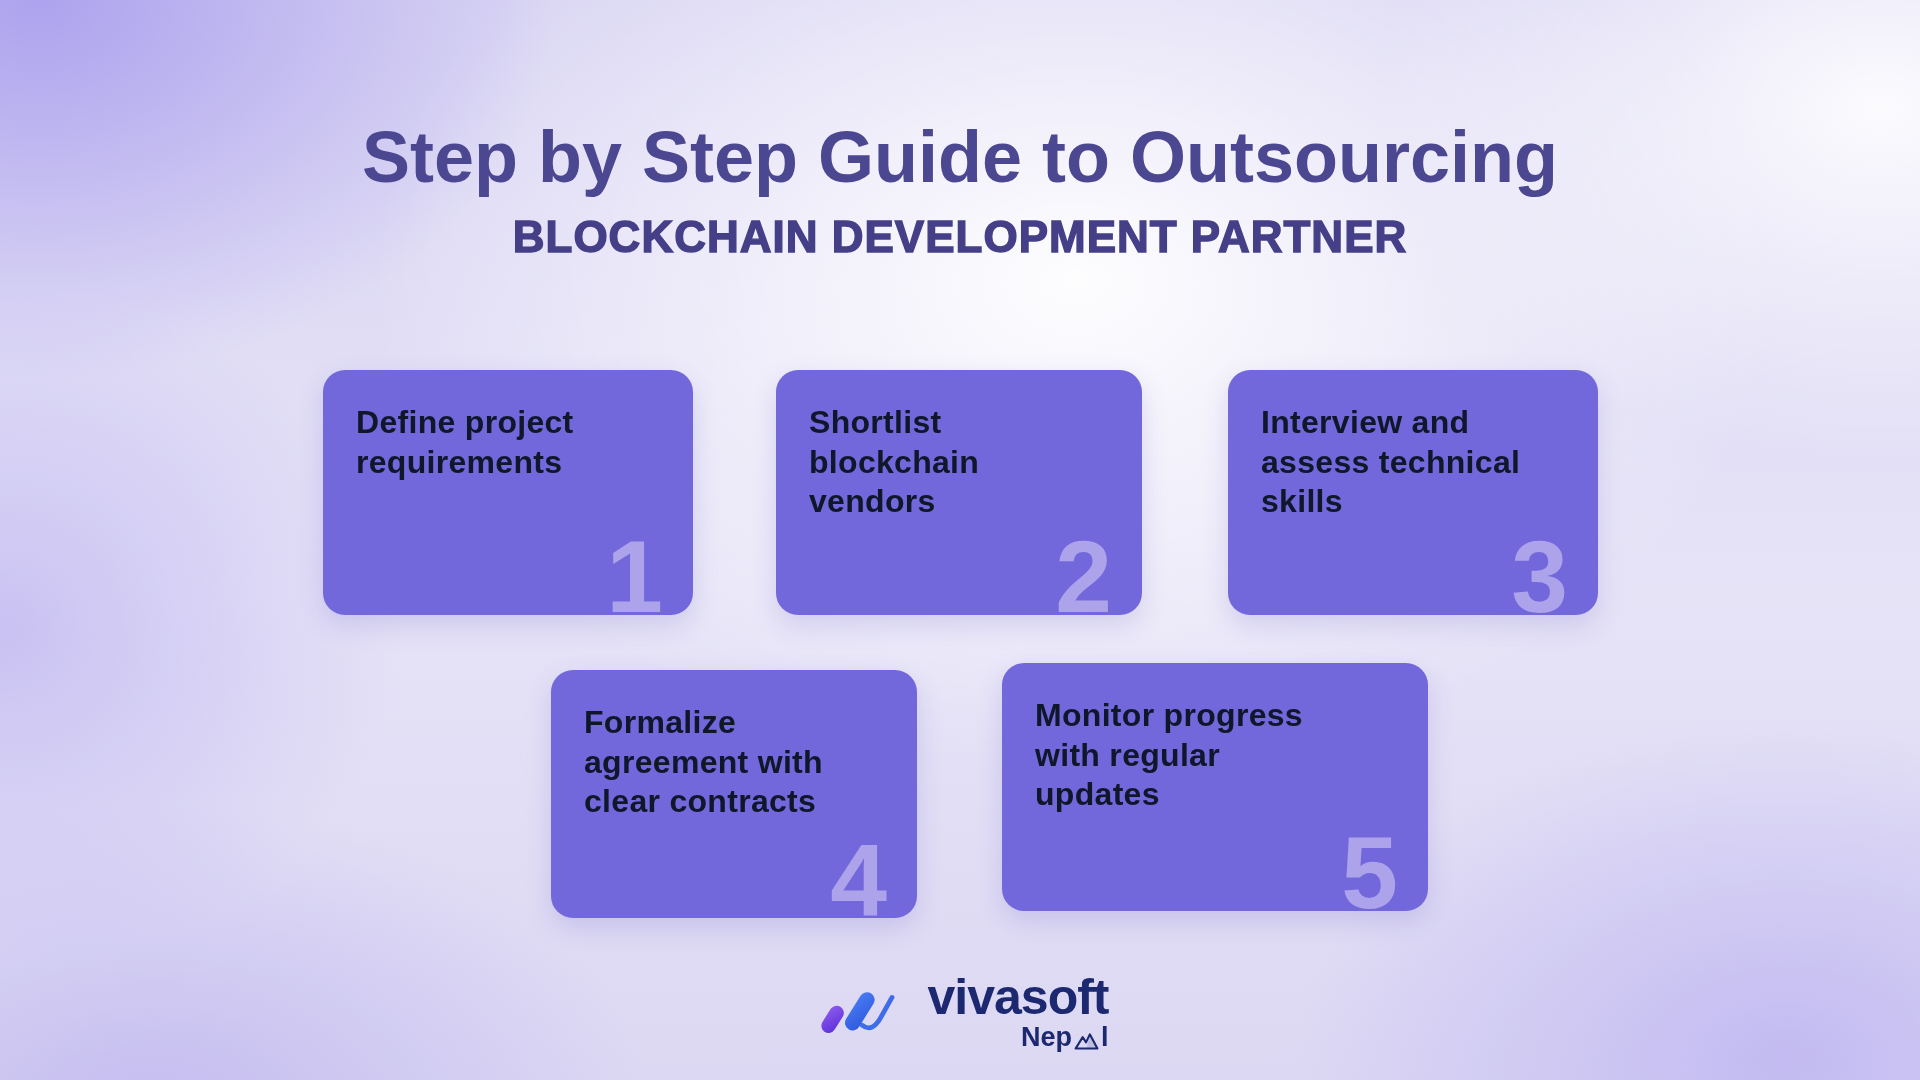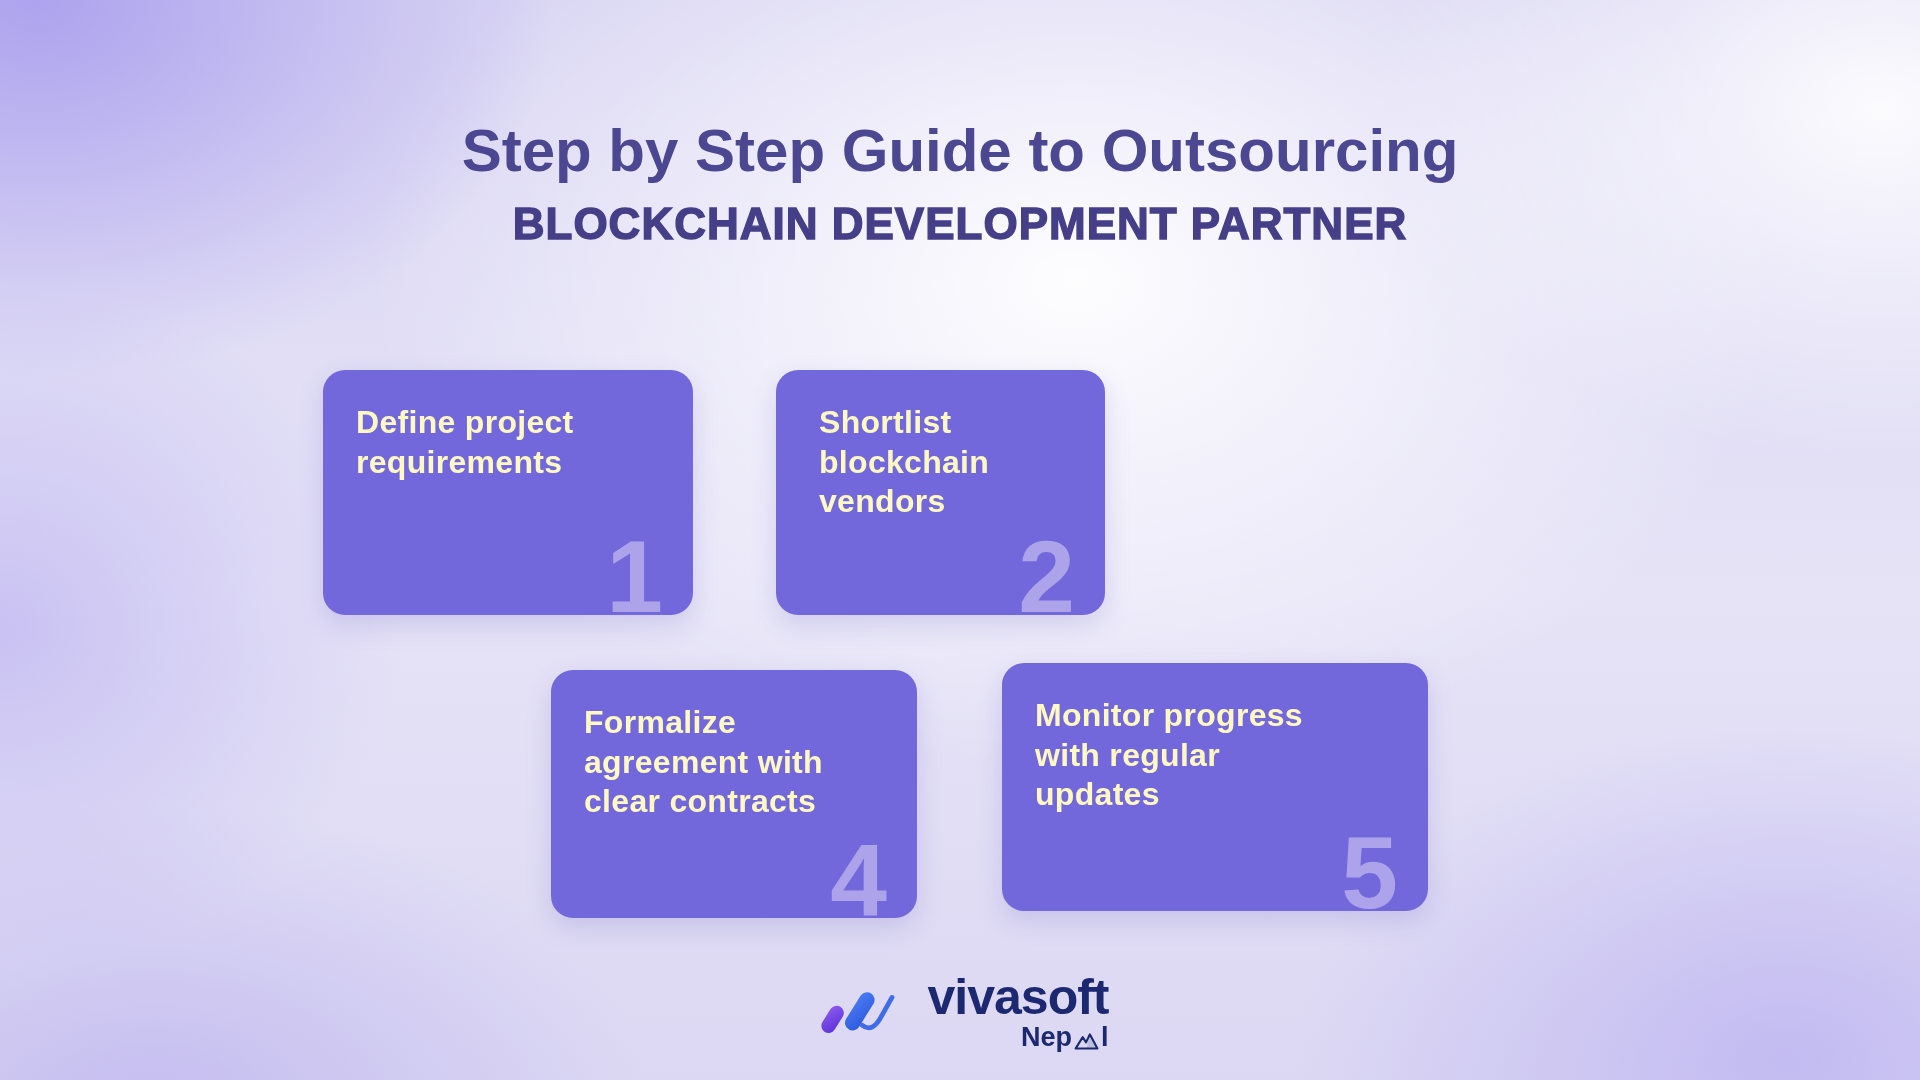--- a/index.html
+++ b/index.html
@@ -28,21 +28,21 @@
       linear-gradient(180deg, #d9d5f3 0%, #e6e3f7 55%, #dcd8f3 100%);
   }
   .title-block {
     position: absolute;
     left: 0; right: 0;
     top: 118px;
     text-align: center;
     color: #4a4489;
   }
   .title-line1 {
-    font-size: 60px;
+    font-size: 72px;
     font-weight: 700;
     letter-spacing: 0px;
     color: #4c4791;
     line-height: 1.1;
   }
   .title-line2 {
     margin-top: 16px;
     font-size: 44px;
     font-weight: 700;
     letter-spacing: 1px;
@@ -56,34 +56,34 @@
     border-radius: 22px;
     overflow: hidden;
     box-shadow: 0 10px 26px rgba(90, 78, 190, 0.18);
   }
   .card-text {
     padding: 33px 26px 0 33px;
     font-size: 32px;
     font-weight: 700;
     letter-spacing: 0.3px;
     line-height: 1.24;
-    color: #fef9c3;
+    color: #0f172a;
     white-space: pre-line;
   }
   .card-num {
     position: absolute;
     right: 30px;
     bottom: -13px;
     font-size: 102px;
     font-weight: 700;
     line-height: 1;
     color: #aca3eb;
   }
   .card-1 { left: 323px;  top: 370px; width: 370px; height: 245px; }
-  .card-2 { left: 776px;  top: 370px; width: 329px; height: 245px; padding-left: 10px; }
+  .card-2 { left: 776px;  top: 370px; width: 366px; height: 245px; }
   .card-3 { left: 1228px; top: 370px; width: 370px; height: 245px; }
   .card-4 { left: 551px;  top: 670px; width: 366px; height: 248px; }
   .card-5 { left: 1002px; top: 663px; width: 426px; height: 248px; }
 
   .footer {
     position: absolute;
     left: 0; right: 0;
     top: 972px;
     display: flex;
     justify-content: center;
@@ -132,20 +132,26 @@
     <span class="card-num">1</span>
   </section>
 
   <section class="card card-2">
     <p class="card-text">Shortlist
 blockchain
 vendors</p>
     <span class="card-num">2</span>
   </section>
 
+  <section class="card card-3">
+    <p class="card-text">Interview and
+assess technical
+skills</p>
+    <span class="card-num">3</span>
+  </section>
 
   <section class="card card-4">
     <p class="card-text">Formalize
 agreement with
 clear contracts</p>
     <span class="card-num">4</span>
   </section>
 
   <section class="card card-5">
     <p class="card-text">Monitor progress

